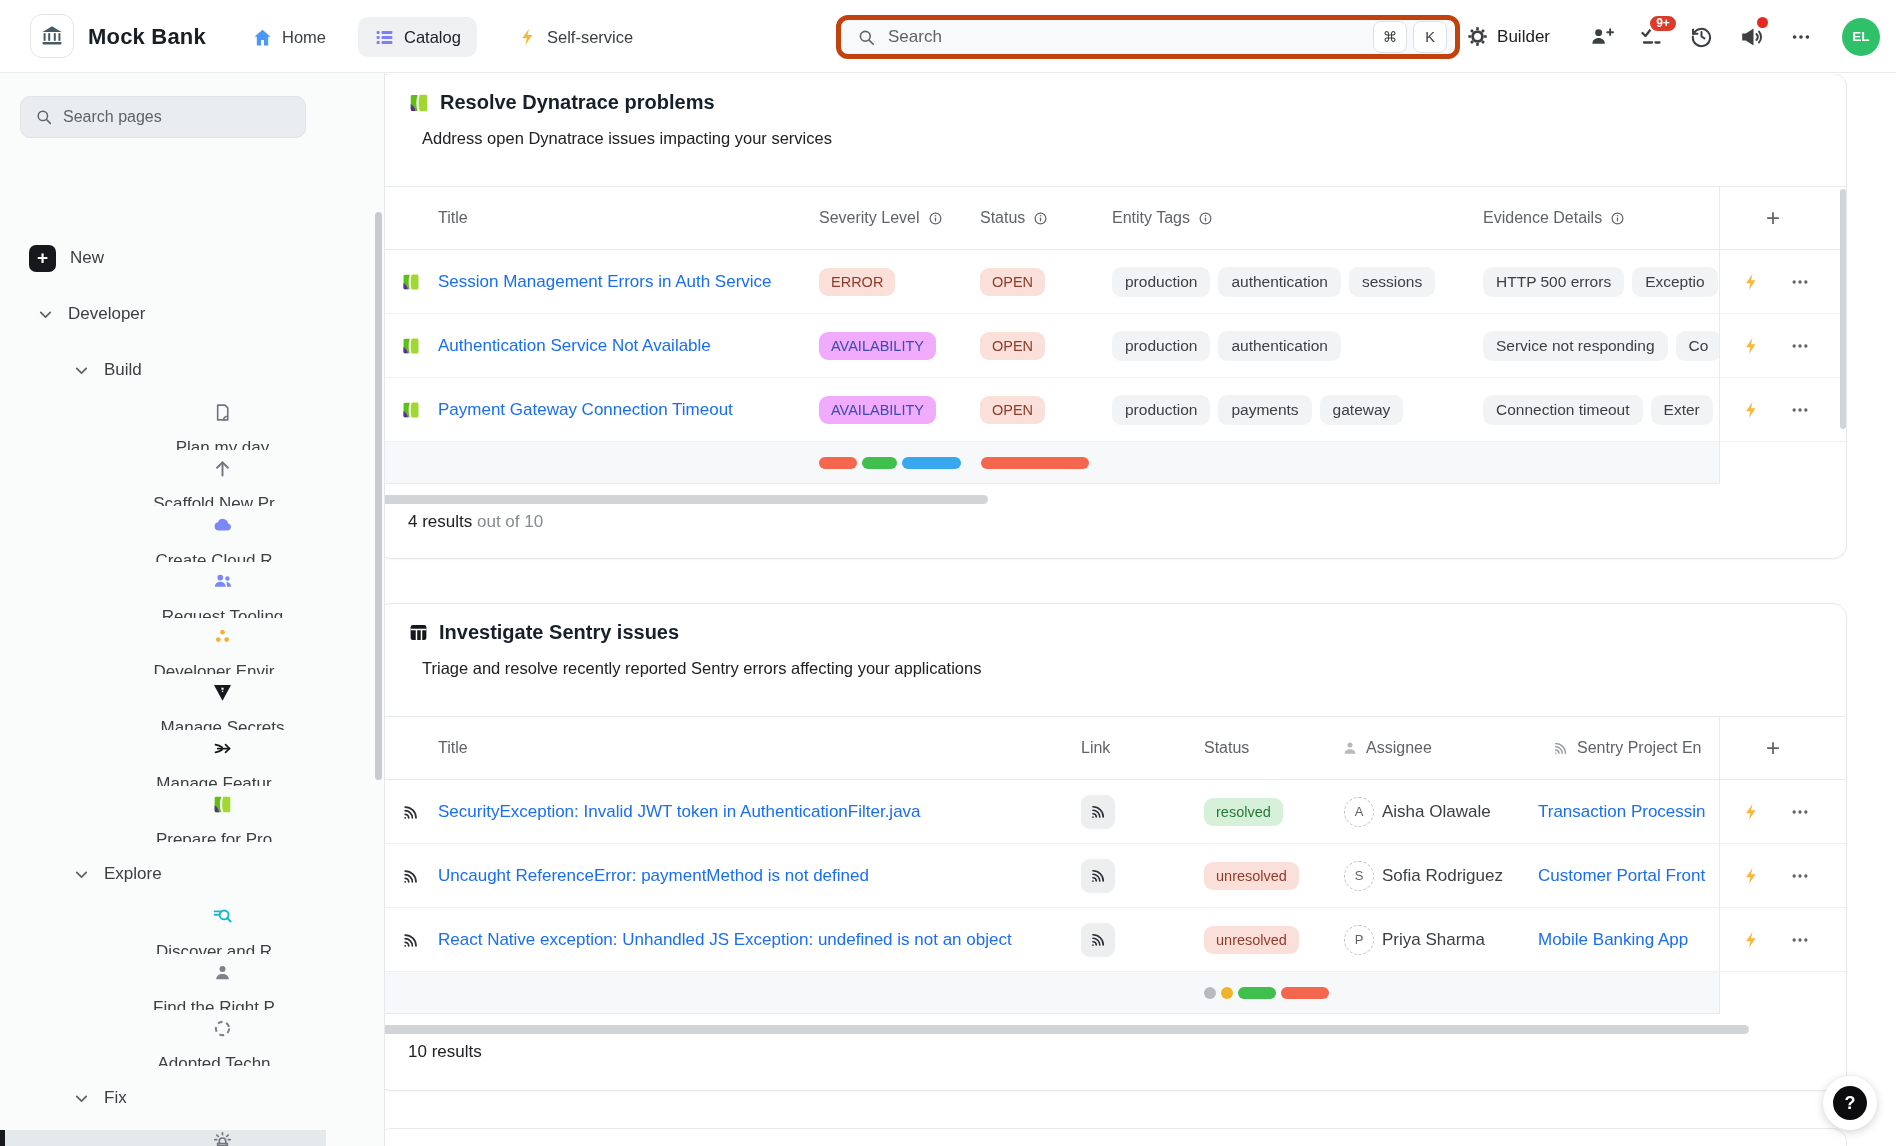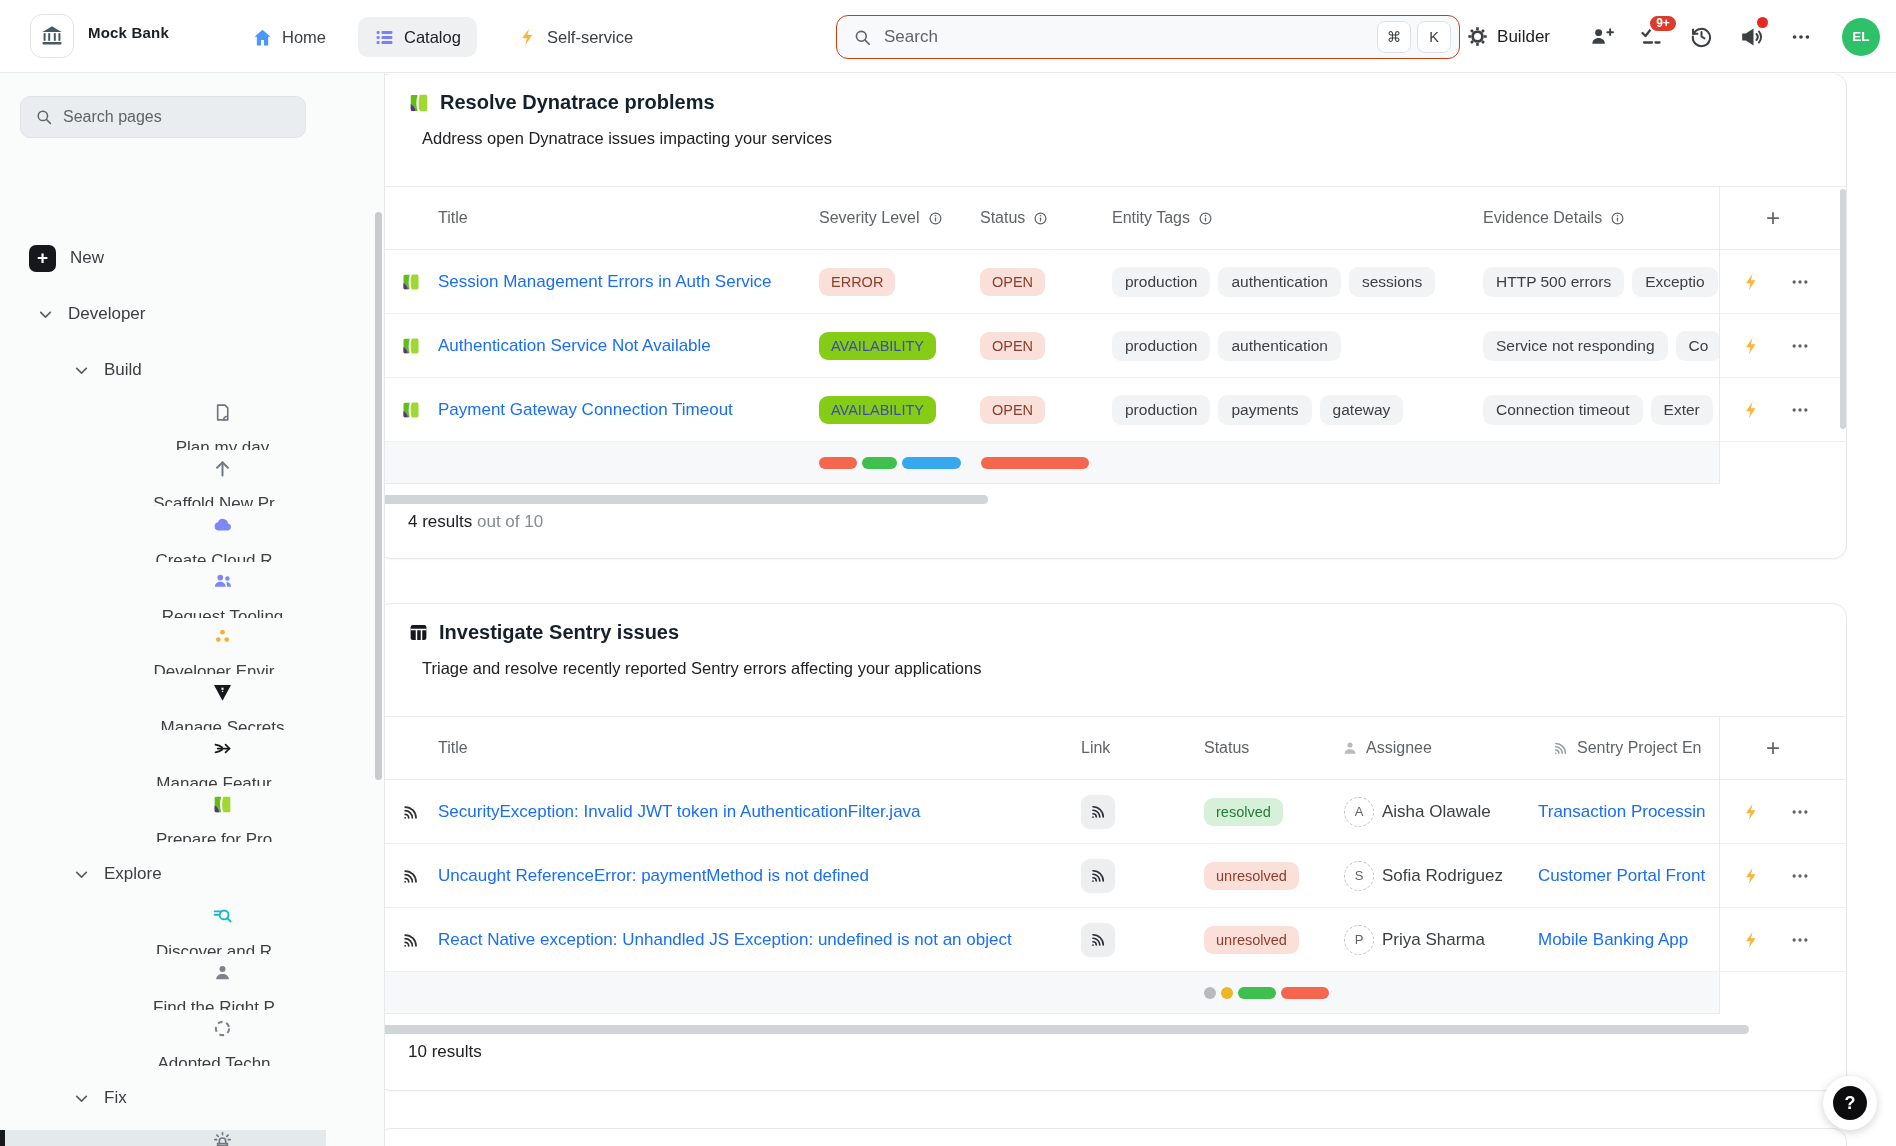--- a/index.html
+++ b/index.html
@@ -4,28 +4,28 @@
 <style>
   * { margin:0; padding:0; box-sizing:border-box; }
   html,body { width:1896px; height:1146px; overflow:hidden; background:#fff;
               font-family:"Liberation Sans", sans-serif; color:#202124; }
 
   
   .navbar { position:absolute; top:0; left:0; width:1896px; height:73px; background:#fff;
             border-bottom:1px solid #e8eaed; z-index:30; }
   .logo-box { position:absolute; left:30px; top:14px; width:44px; height:44px; border:1px solid #e1e4e8;
               border-radius:12px; display:flex; align-items:center; justify-content:center; background:#fff; }
-  .brand { position:absolute; left:88px; top:24px; font-size:15px; font-weight:bold; color:#1a1f24; letter-spacing:.2px; }
+  .brand { position:absolute; left:88px; top:24px; font-size:22px; font-weight:bold; color:#1a1f24; letter-spacing:.2px; }
   .tab { position:absolute; top:17px; height:40px; display:flex; align-items:center; gap:9px;
          padding:0 16px; border-radius:10px; font-size:16.5px; color:#3c4043; cursor:pointer; }
   .tab.active { background:#eef0f2; color:#202124; }
   .tab-home { left:236px; } .tab-catalog { left:358px; } .tab-selfservice { left:502px; }
 
   .searchbar { position:absolute; left:836px; top:15px; width:624px; height:44px; background:#f8f9fa;
-               border:1px solid #c2410c; border-radius:12px; display:flex; align-items:center; padding:0 8px 0 16px; }
+               border:5px solid #c2410c; border-radius:12px; display:flex; align-items:center; padding:0 8px 0 16px; }
   .searchbar input { border:none; outline:none; background:transparent; flex:1; font-size:17px;
                      font-family:"Liberation Sans", sans-serif; color:#202124; margin-left:12px; }
   .searchbar input::placeholder { color:#5f6368; }
   .keycap { width:34px; height:32px; background:#fff; border:1px solid #dde1e5; border-radius:8px;
             display:flex; align-items:center; justify-content:center; font-size:14.5px; color:#3c4043; margin-left:6px; }
 
   .nav-right { position:absolute; right:16px; top:0; height:73px; display:flex; align-items:center; }
   .builder { display:flex; align-items:center; gap:9px; font-size:17px; color:#202124; margin-right:26px; cursor:pointer; }
   .nav-ic { position:relative; width:26px; height:26px; margin:0 12px; display:flex; align-items:center;
             justify-content:center; color:#3c4043; cursor:pointer; }
@@ -72,21 +72,21 @@
   .tgrid1 { display:grid; grid-template-columns:55px 380px 163px 130px 372px 241px 127px; align-items:center; }
   .tgrid2 { display:grid; grid-template-columns:55px 648px 123px 137px 195px 183px 127px; align-items:center; }
   .thead { height:64px; border-top:1px solid #e8eaeb; border-bottom:1px solid #e8eaeb;
            color:#5f6368; font-size:16px; }
   .thead .hcell { display:flex; align-items:center; gap:7px; overflow:hidden; white-space:nowrap; }
   .trow { height:64px; border-bottom:1px solid #eef0f1; }
   .cell { overflow:hidden; white-space:nowrap; display:flex; align-items:center; gap:8px; }
   .row-link { font-size:17px; font-weight:500; color:#1a6ef5; cursor:pointer; text-decoration:none; }
   .badge { display:inline-block; padding:6px 12px; border-radius:9px; font-size:14.5px; font-weight:500; }
   .b-red { background:#fbe0da; color:#8e3b2a; }
-  .b-blue { background:#84cc16; color:#3d4bb0; }
+  .b-blue { background:#f0abfc; color:#3d4bb0; }
   .b-green { background:#d7f0da; color:#237a35; }
   .chip { display:inline-block; padding:6px 13px; border-radius:9px; background:#f2f3f4; color:#3c4043; font-size:15.5px; }
   .sticky { border-left:1px solid #e8eaeb; background:#fff; height:100%; position:relative; }
   .sticky .bolt { position:absolute; left:22px; top:50%; transform:translateY(-50%); }
   .sticky .dots { position:absolute; left:70px; top:50%; transform:translateY(-50%); color:#5f6368; cursor:pointer; }
   .addcol { position:absolute; left:46px; top:50%; transform:translateY(-50%); font-size:24px; color:#5f6368;
             font-weight:400; cursor:pointer; }
   .tsummary { height:42px; display:flex; }
   .tsummary .sum-left { width:1341px; background:#f7f8f9; display:flex; align-items:center; border-bottom:1px solid #e8eaeb; }
   .tsummary .sum-right { width:127px; background:#fff; border-left:1px solid #e8eaeb; }

